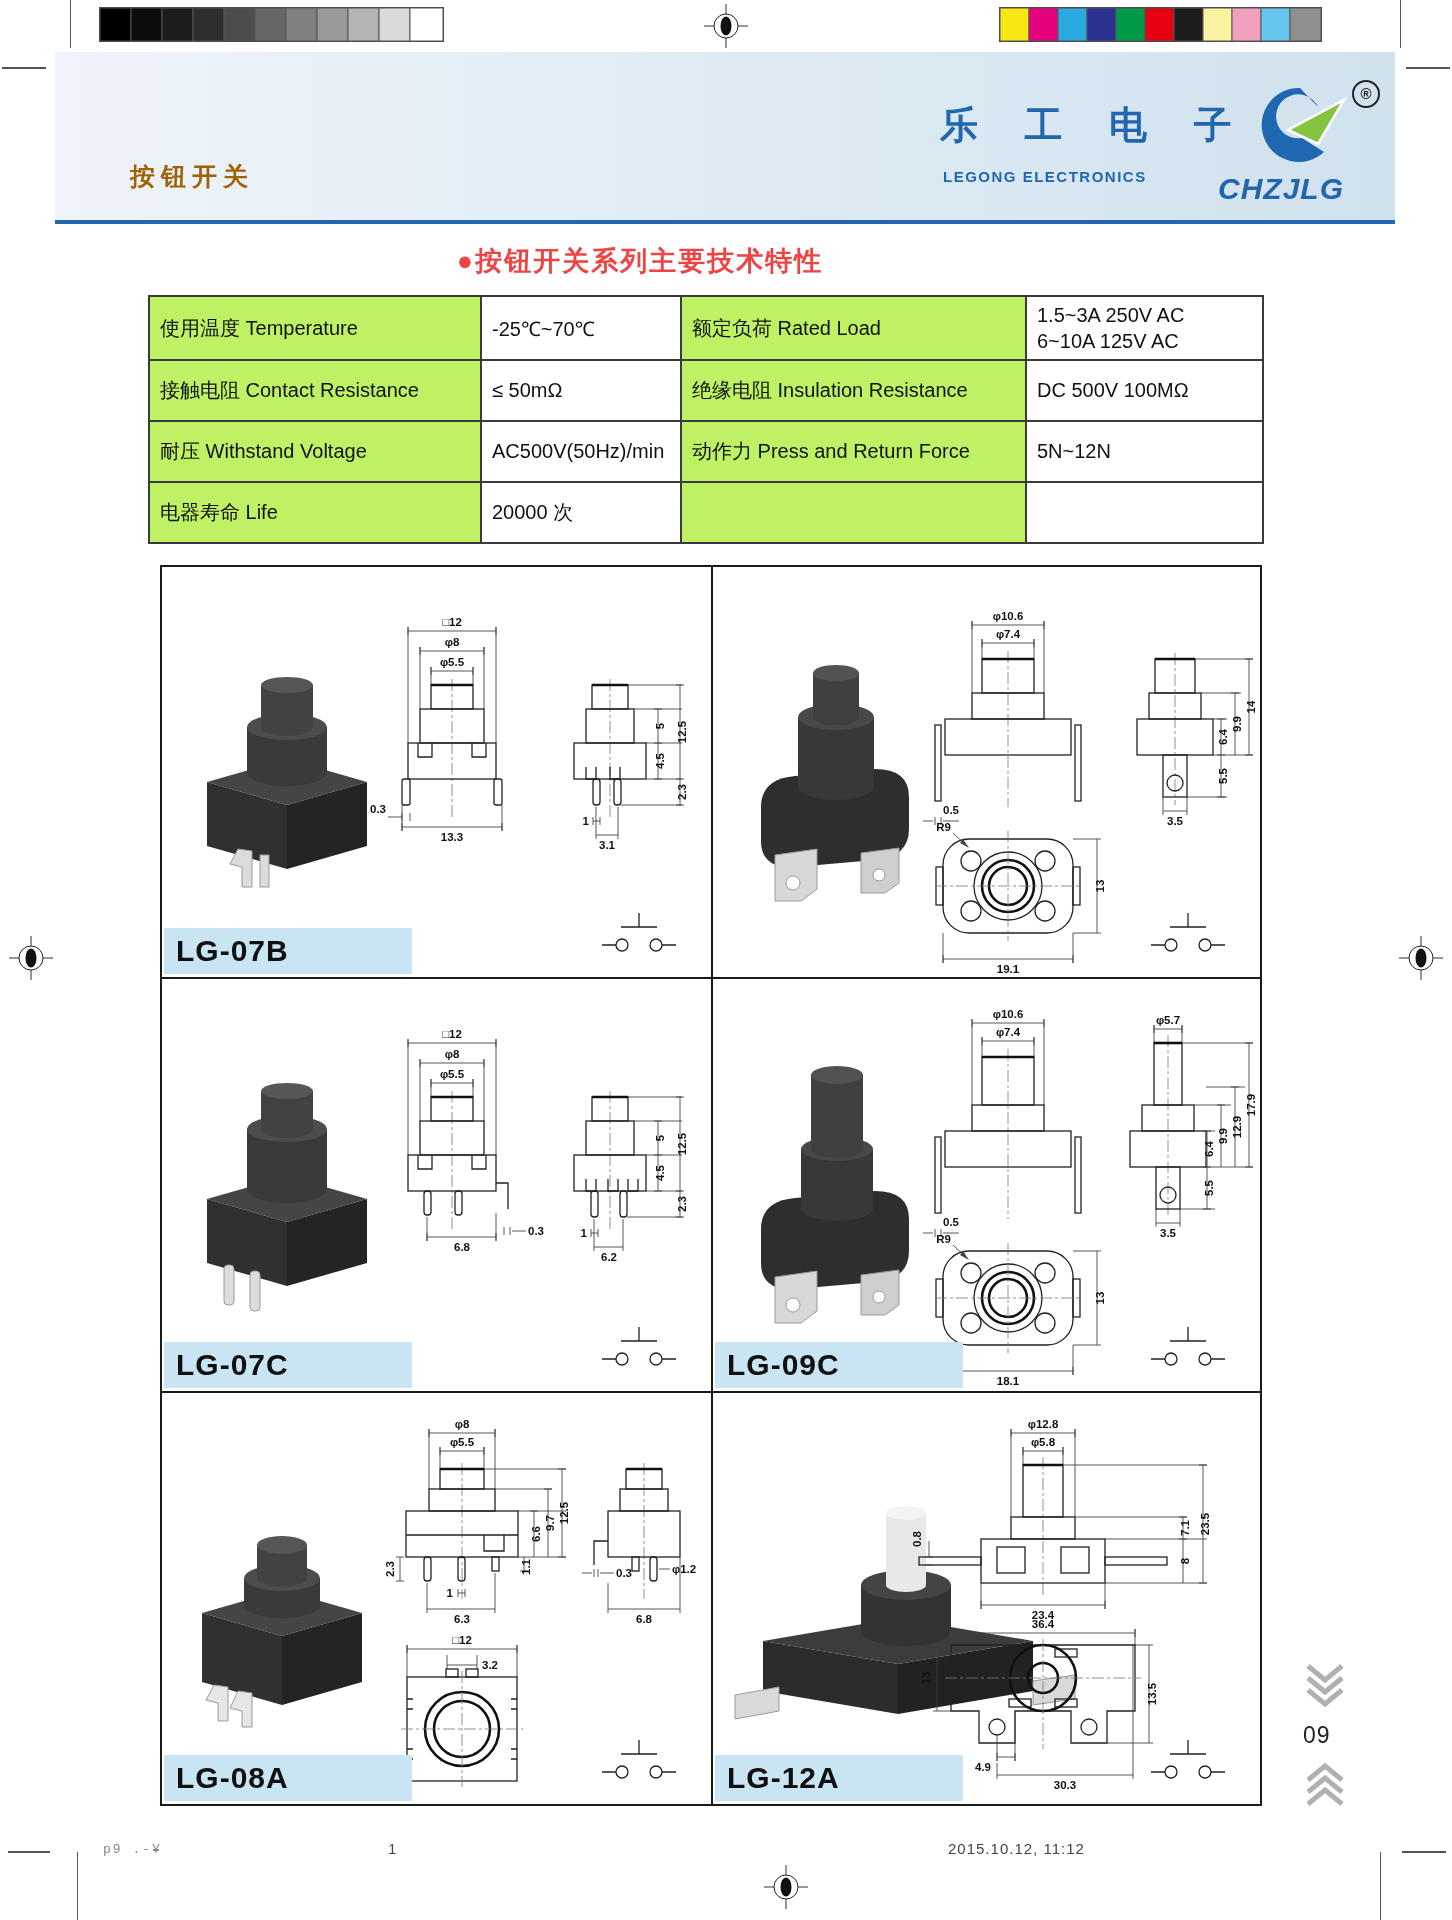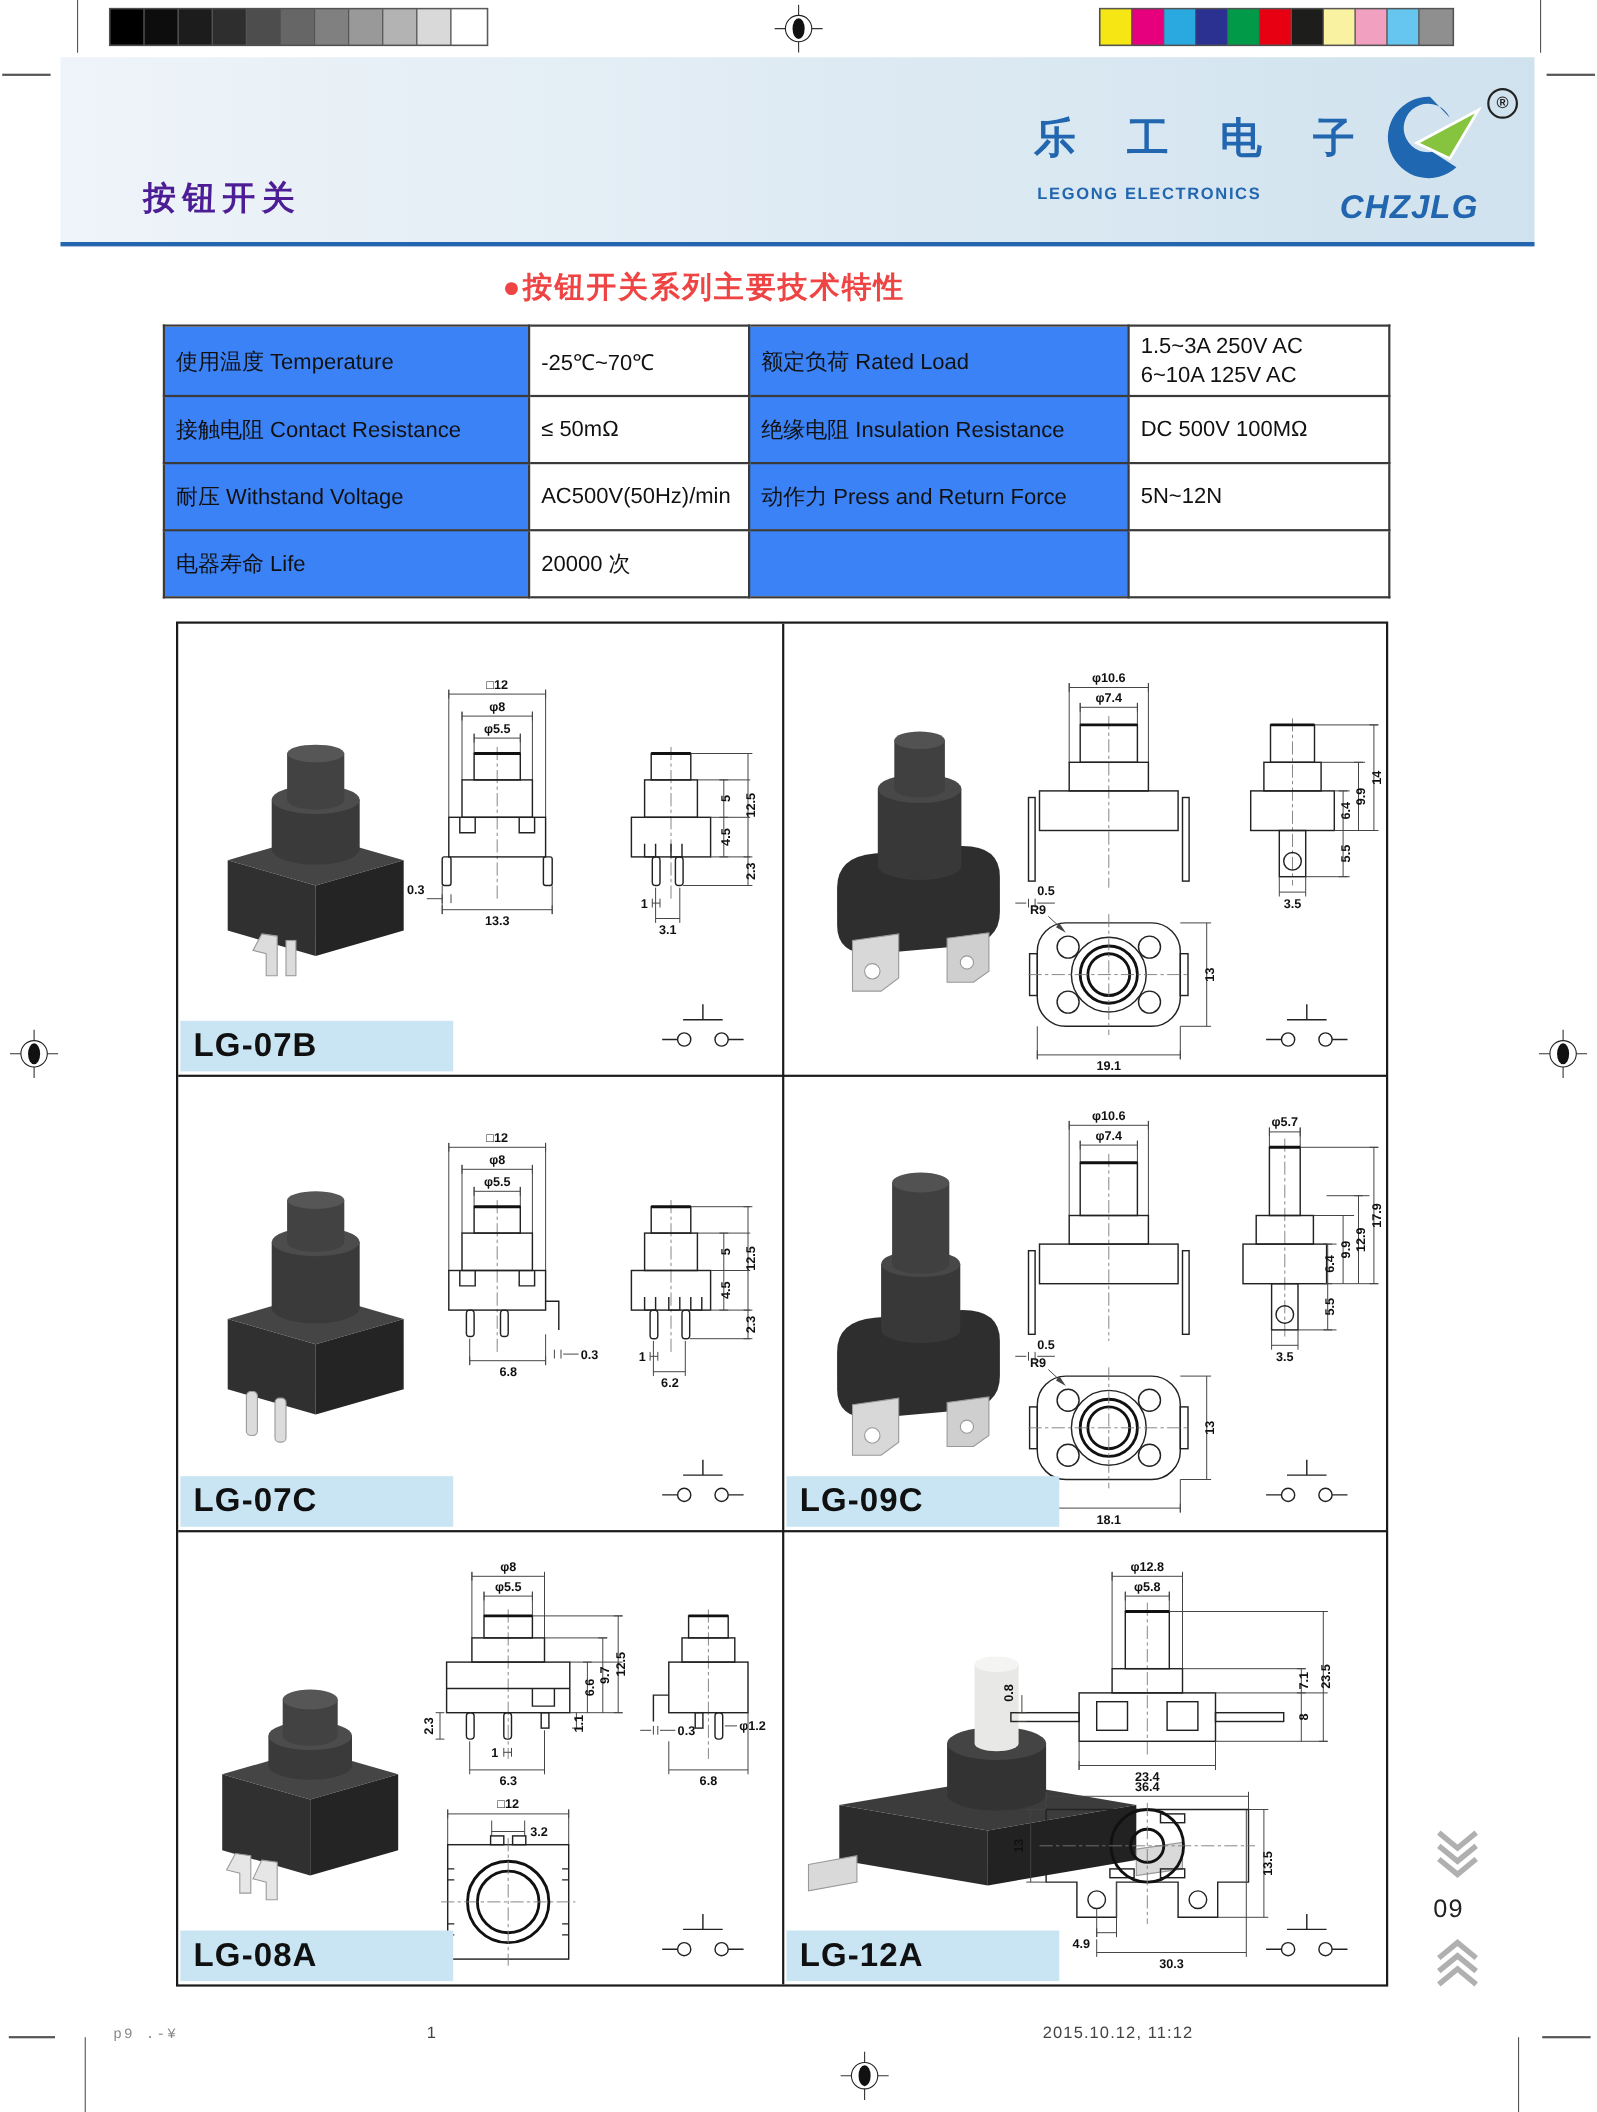--- a/index.html
+++ b/index.html
@@ -7,40 +7,40 @@
         font-family:"Liberation Sans",sans-serif;color:#111;overflow:hidden;}
   .abs{position:absolute;}
 
   
   .mark-line{position:absolute;background:#555;}
 
   
   .band{position:absolute;left:55px;top:52px;width:1340px;height:168px;
         background:linear-gradient(90deg,#eef4f9 0%,#dcea f2 45%,#d0e2ee 100%);
         background:linear-gradient(90deg,#eef4f9,#d0e2ee);}
-  .page-title{position:absolute;left:130px;top:160px;font-size:30px;font-weight:bold;
-              letter-spacing:6px;color:#4c1d95;}
+  .page-title{position:absolute;left:130px;top:160px;font-size:25px;font-weight:bold;
+              letter-spacing:6px;color:#a16207;}
   .blue-rule{position:absolute;left:55px;top:220px;width:1340px;height:4px;background:#2365ae;}
   .brand-cn{position:absolute;left:940px;top:100px;width:320px;font-size:38px;font-weight:bold;
             color:#2166ae;letter-spacing:18px;white-space:nowrap;}
   .brand-en{position:absolute;left:943px;top:168px;font-size:15px;font-weight:bold;
             color:#2166ae;letter-spacing:1.5px;}
   .logo-text{position:absolute;left:1218px;top:172px;font-size:30px;font-weight:bold;
              font-style:italic;color:#2166ae;letter-spacing:1px;}
 
   
   .section-title{position:absolute;left:0;top:243px;width:1280px;text-align:center;
                  font-size:27px;font-weight:bold;color:#ef4444;letter-spacing:2px;}
 
   
   .spec{position:absolute;left:148px;top:295px;width:1114px;border-collapse:collapse;
         table-layout:fixed;}
   .spec td{border:2px solid #3a3a3a;font-size:20px;padding:4px 10px;vertical-align:middle;
            overflow:hidden;white-space:nowrap;}
-  .spec td.lbl{background:#3b82f6;}
+  .spec td.lbl{background:#bef264;}
   .spec td.val{background:#ffffff;}
   .two-line div{line-height:26px;}
 
   
   .grid{position:absolute;left:160px;top:565px;width:1098px;height:1237px;
         border:2px solid #1a1a1a;}
   .gcell{position:absolute;overflow:hidden;}
   .div-v{position:absolute;left:549px;top:0;width:2px;height:100%;background:#1a1a1a;}
   .div-h{position:absolute;left:0;width:100%;height:2px;background:#1a1a1a;}
 

